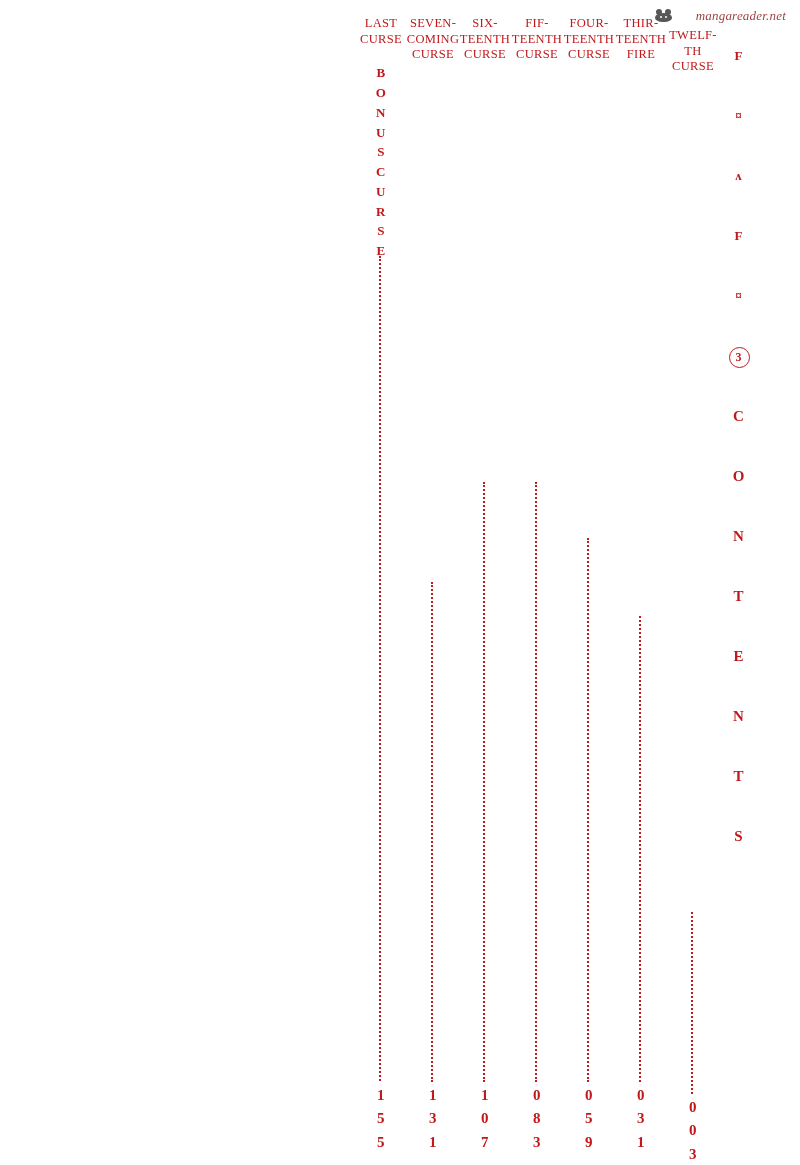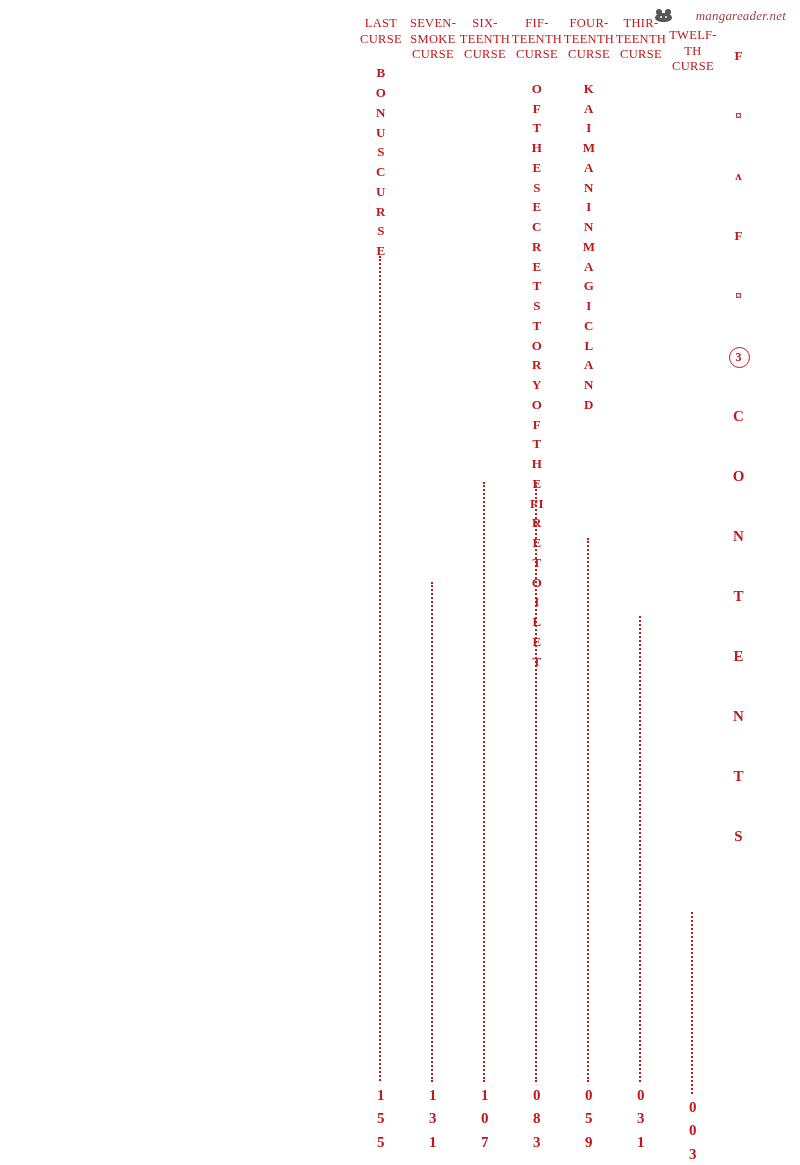--- a/index.html
+++ b/index.html
@@ -185,21 +185,21 @@
     <div class="leader" style="top:240px;height:825px;"></div>
     <div class="pagenum" style="top:1068px;">
       <span>1</span>
       <span>5</span>
       <span>5</span>
     </div>
   </div>
 
   <div class="col" style="left:66px;">
     <div class="col-head">SEVEN-
-SMOKE
+COMING
 CURSE</div>
     <div class="leader" style="top:566px;height:500px;"></div>
     <div class="pagenum" style="top:1068px;">
       <span>1</span>
       <span>3</span>
       <span>1</span>
     </div>
   </div>
 
   <div class="col" style="left:118px;">
@@ -211,46 +211,44 @@
       <span>1</span>
       <span>0</span>
       <span>7</span>
     </div>
   </div>
 
   <div class="col" style="left:170px;">
     <div class="col-head">FIF-
 TEENTH
 CURSE</div>
-    <div class="col-title">OF THE SECRET STORY OF THE FIRE TOILET</div>
     <div class="leader" style="top:466px;height:600px;"></div>
     <div class="pagenum" style="top:1068px;">
       <span>0</span>
       <span>8</span>
       <span>3</span>
     </div>
   </div>
 
   <div class="col" style="left:222px;">
     <div class="col-head">FOUR-
 TEENTH
 CURSE</div>
-    <div class="col-title">KAIMAN IN MAGIC LAND</div>
     <div class="leader" style="top:522px;height:544px;"></div>
     <div class="pagenum" style="top:1068px;">
       <span>0</span>
       <span>5</span>
       <span>9</span>
     </div>
   </div>
 
   <div class="col" style="left:274px;">
     <div class="col-head">THIR-
 TEENTH
-CURSE</div>
+FIRE</div>
     <div class="leader" style="top:600px;height:466px;"></div>
     <div class="pagenum" style="top:1068px;">
       <span>0</span>
       <span>3</span>
       <span>1</span>
     </div>
   </div>
 
   <div class="col" style="left:326px;margin-top:12px;">
     <div class="col-head">TWELF-

